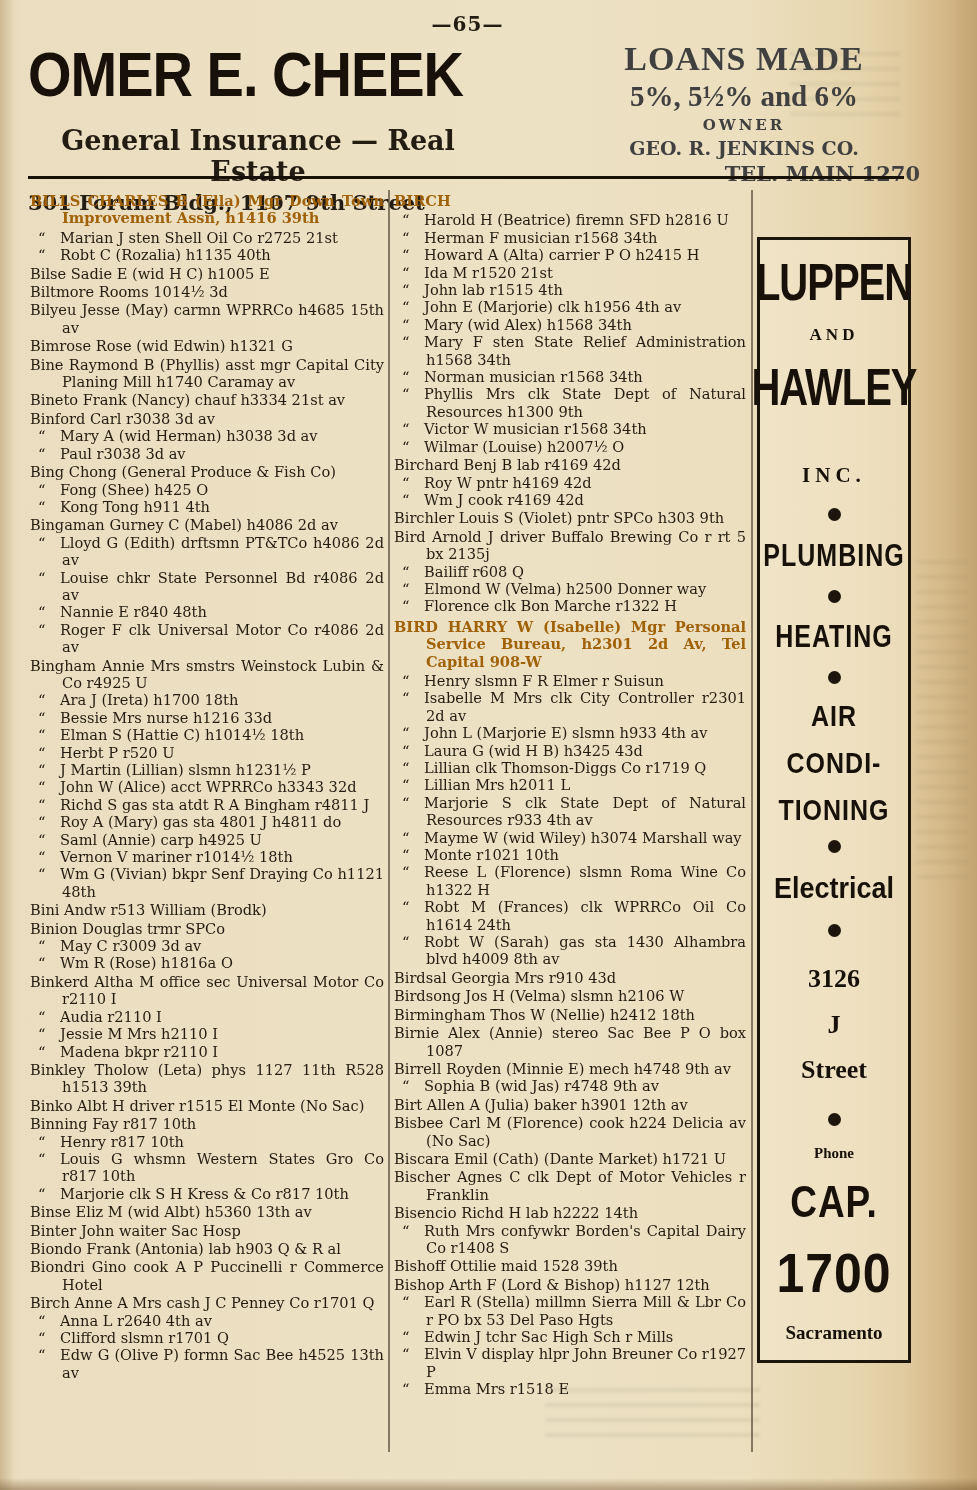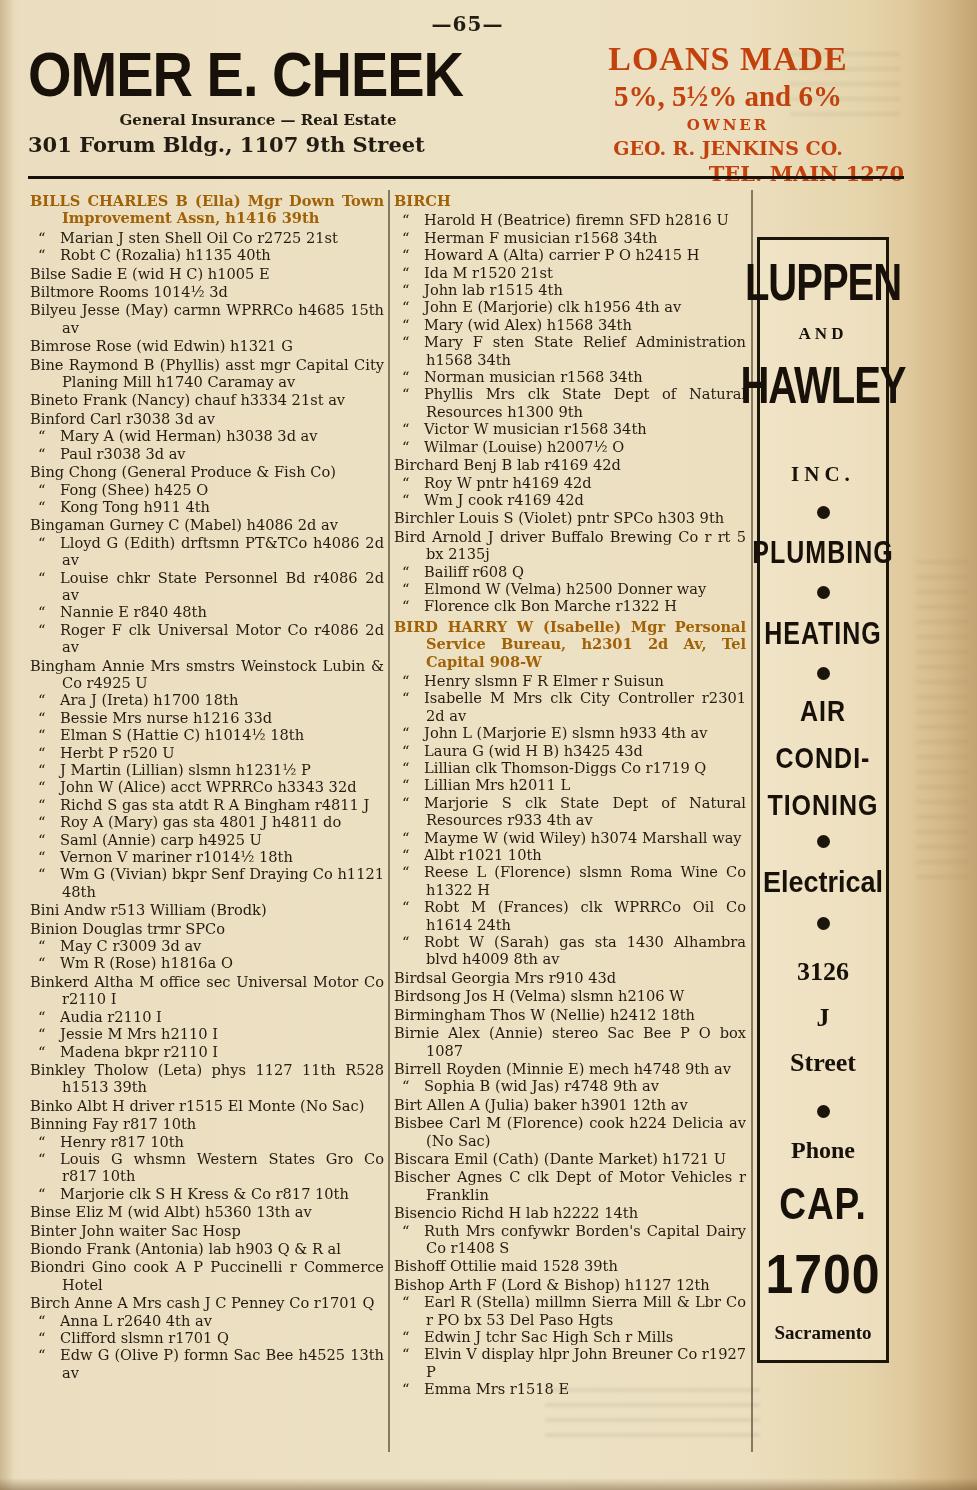--- a/index.html
+++ b/index.html
@@ -9,23 +9,23 @@
     font-family:"DejaVu Serif", serif; color:#231c12;
   }
   .page { position:absolute; inset:0; }
 
   
   .page-num { position:absolute; top:12px; left:30px; width:875px; text-align:center;
     font-size:20px; font-weight:700; letter-spacing:1px; }
   .mast { position:absolute; left:28px; top:38px; width:460px; }
   .mast-name { font-family:"Liberation Sans", sans-serif; font-weight:700; font-size:56px;
     letter-spacing:-1px; transform:scaleY(1.12); transform-origin:top left; white-space:nowrap; color:#17110a; }
-  .mast-tag { margin-top:8px; text-align:center; font-size:15px; font-weight:700; }
+  .mast-tag { margin-top:22px; text-align:center; font-size:27px; font-weight:700; }
   .mast-addr { margin-top:3px; font-size:21px; font-weight:700; }
-  .loans { position:absolute; left:552px; top:40px; width:352px; text-align:center; color:#c2410c; }
+  .loans { position:absolute; left:568px; top:40px; width:352px; text-align:center; color:#404040; }
   .loans-title { font-family:"Liberation Serif", serif; font-size:34px; font-weight:700; letter-spacing:1px; }
   .loans-rates { font-family:"Liberation Serif", serif; font-size:29px; font-weight:700; margin-top:2px; }
   .loans-owner-label { font-size:15px; font-weight:700; letter-spacing:3px; margin-top:3px; }
   .loans-owner { font-size:19px; font-weight:700; margin-top:3px; }
   .loans-phone { font-size:21px; font-weight:700; text-align:right; margin-top:2px; }
   .rule { position:absolute; left:28px; top:176px; width:876px; height:3px; background:#17110a; }
 
   
   .divider { position:absolute; top:190px; width:2px; height:1262px; background:rgba(48,37,22,.55); }
   .divider-left { left:388px; }
@@ -33,37 +33,37 @@
   .col { position:absolute; top:189px; width:354px; font-size:14.6px; line-height:17.4px;
     text-align:justify; color:#241c10; }
   .col-left { left:30px; }
   .col-right { left:394px; width:352px; }
   .entry { padding-left:32px; text-indent:-32px; }
   .entry.ditto { text-indent:-24px; }
   .entry.main { margin-top:1px; }
   .entry.bold { font-weight:700; margin:3px 0 2px; color:#a16207; }
 
   
-  .ad-box { position:absolute; left:757px; top:237px; width:132px; height:1126px; box-sizing:border-box;
+  .ad-box { position:absolute; left:757px; top:237px; width:154px; height:1126px; box-sizing:border-box;
     border:3px solid #1c150b; background:rgba(244,234,208,.55);
     display:flex; flex-direction:column; align-items:center; justify-content:space-between;
     padding:20px 2px 16px; color:#17110a; text-align:center; }
   .ad-giant { font-family:"Liberation Sans", sans-serif; font-weight:700; font-size:40px;
     letter-spacing:-1px; transform:scaleY(1.3); white-space:nowrap; }
   .ad-and { font-family:"Liberation Serif", serif; font-weight:700; font-size:17px; letter-spacing:4px; }
   .ad-inc { font-family:"Liberation Serif", serif; font-weight:700; font-size:21px; letter-spacing:5px;margin-top:34px; }
   .ad-dot { width:13px; height:13px; border-radius:50%; background:#1c150b; }
   .ad-block { font-family:"Liberation Sans", sans-serif; font-weight:700; font-size:25px;
     letter-spacing:1px; transform:scaleY(1.25); white-space:nowrap; }
   .ad-block-multi { font-family:"Liberation Sans", sans-serif; font-weight:700; font-size:25px;
     letter-spacing:1px; transform:scaleY(1.2); white-space:pre-line; line-height:1.55; }
   .ad-electrical { font-family:"Liberation Sans", sans-serif; font-weight:700; font-size:27px; transform:scaleY(1.1); }
   .ad-addr { font-family:"Liberation Serif", serif; font-weight:700; font-size:26px;
     white-space:pre-line; line-height:1.75; }
-  .ad-phone { font-family:"Liberation Serif", serif; font-weight:700; font-size:24px; }
+  .ad-phone { font-family:"Liberation Serif", serif; font-weight:700; font-size:15px; }
   .ad-cap { font-family:"Liberation Sans", sans-serif; font-weight:700; font-size:37px;
     letter-spacing:1px; transform:scaleY(1.2); }
   .ad-num { font-family:"Liberation Sans", sans-serif; font-weight:700; font-size:50px;
     letter-spacing:1px; transform:scaleY(1.1); }
   .ad-city { font-family:"Liberation Serif", serif; font-weight:700; font-size:19px; }
 
   
   .ghost { position:absolute; opacity:.09; filter:blur(1.5px); pointer-events:none;
     background:repeating-linear-gradient(180deg, rgba(95,100,80,.9) 0 4px, transparent 4px 15px); }
   .ghost-edge { left:916px; top:560px; width:52px; height:330px; }
@@ -182,21 +182,21 @@
       <div class="entry ditto">“  Florence clk Bon Marche r1322 H</div>
       <div class="entry bold">BIRD HARRY W (Isabelle) Mgr Personal Service Bureau, h2301 2d Av, Tel Capital 908-W</div>
       <div class="entry ditto">“  Henry slsmn F R Elmer r Suisun</div>
       <div class="entry ditto">“  Isabelle M Mrs clk City Controller r2301 2d av</div>
       <div class="entry ditto">“  John L (Marjorie E) slsmn h933 4th av</div>
       <div class="entry ditto">“  Laura G (wid H B) h3425 43d</div>
       <div class="entry ditto">“  Lillian clk Thomson-Diggs Co r1719 Q</div>
       <div class="entry ditto">“  Lillian Mrs h2011 L</div>
       <div class="entry ditto">“  Marjorie S clk State Dept of Natural Resources r933 4th av</div>
       <div class="entry ditto">“  Mayme W (wid Wiley) h3074 Marshall way</div>
-      <div class="entry ditto">“  Albt r1021 10th</div>
+      <div class="entry ditto">“  Monte r1021 10th</div>
       <div class="entry ditto">“  Reese L (Florence) slsmn Roma Wine Co h1322 H</div>
       <div class="entry ditto">“  Robt M (Frances) clk WPRRCo Oil Co h1614 24th</div>
       <div class="entry ditto">“  Robt W (Sarah) gas sta 1430 Alhambra blvd h4009 8th av</div>
       <div class="entry main">Birdsal Georgia Mrs r910 43d</div>
       <div class="entry main">Birdsong Jos H (Velma) slsmn h2106 W</div>
       <div class="entry main">Birmingham Thos W (Nellie) h2412 18th</div>
       <div class="entry main">Birnie Alex (Annie) stereo Sac Bee P O box 1087</div>
       <div class="entry main">Birrell Royden (Minnie E) mech h4748 9th av</div>
       <div class="entry ditto">“  Sophia B (wid Jas) r4748 9th av</div>
       <div class="entry main">Birt Allen A (Julia) baker h3901 12th av</div>

